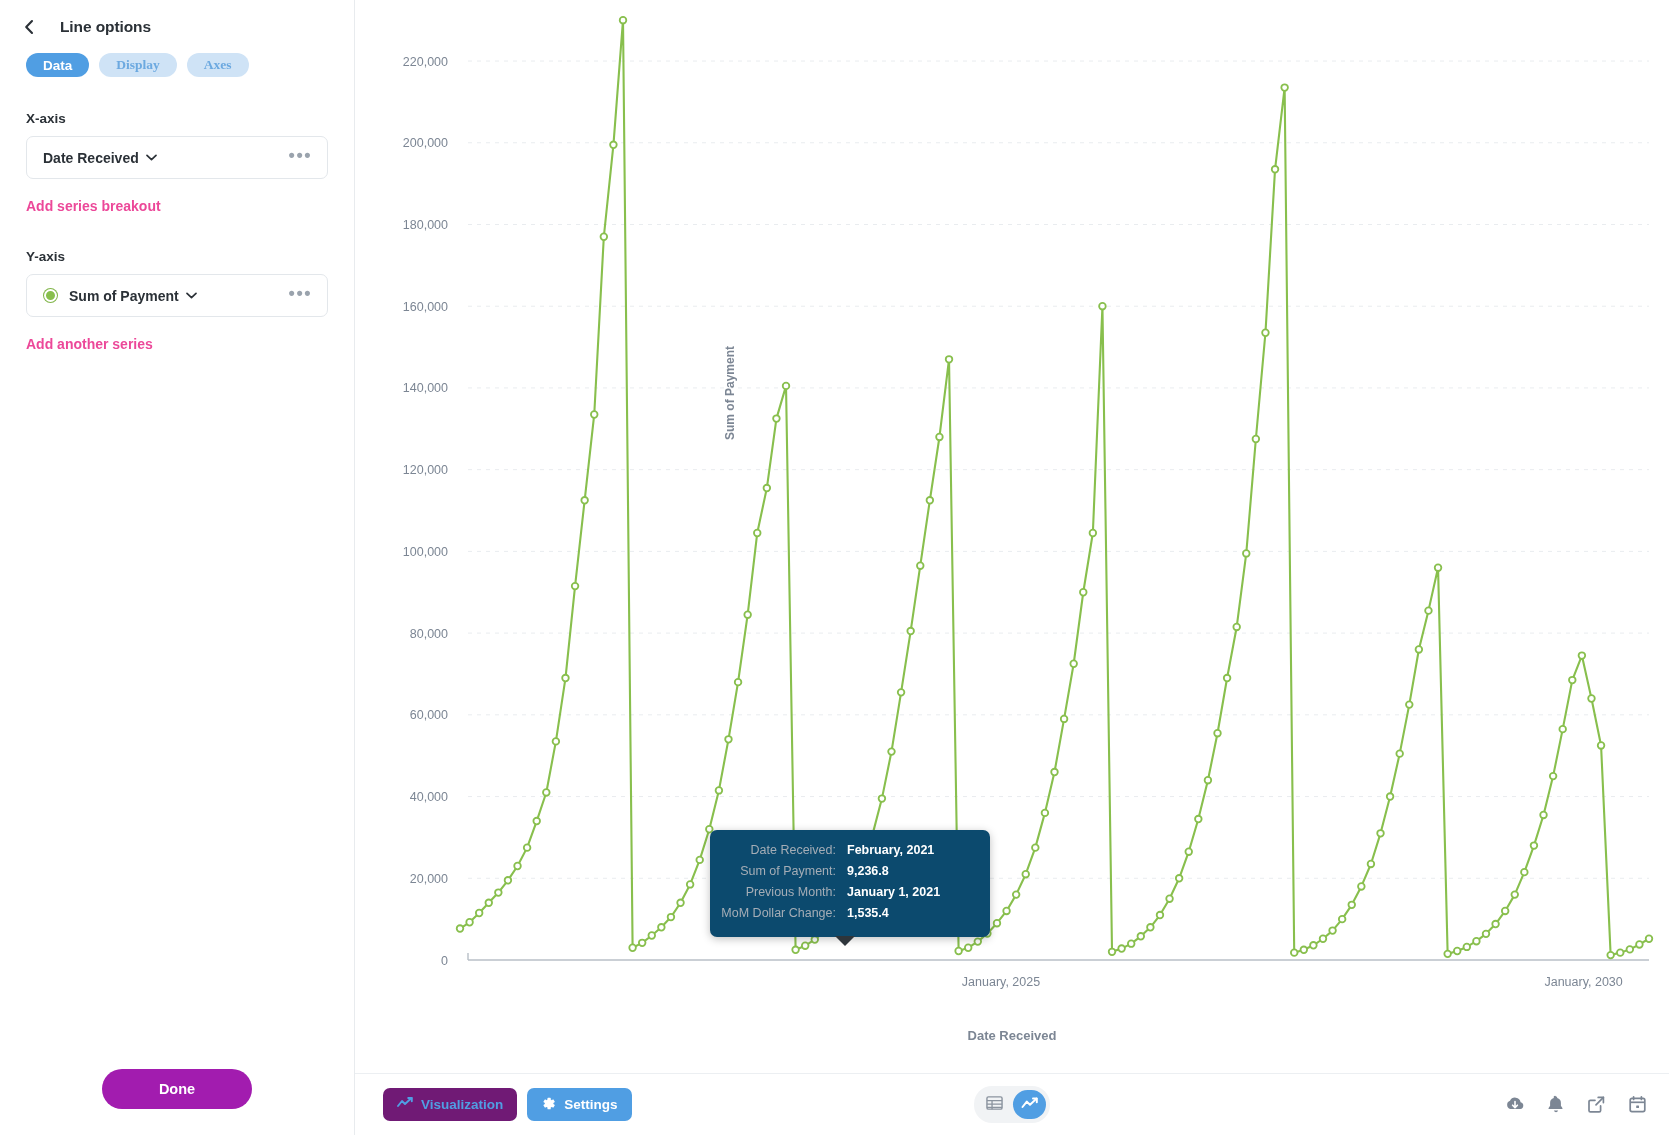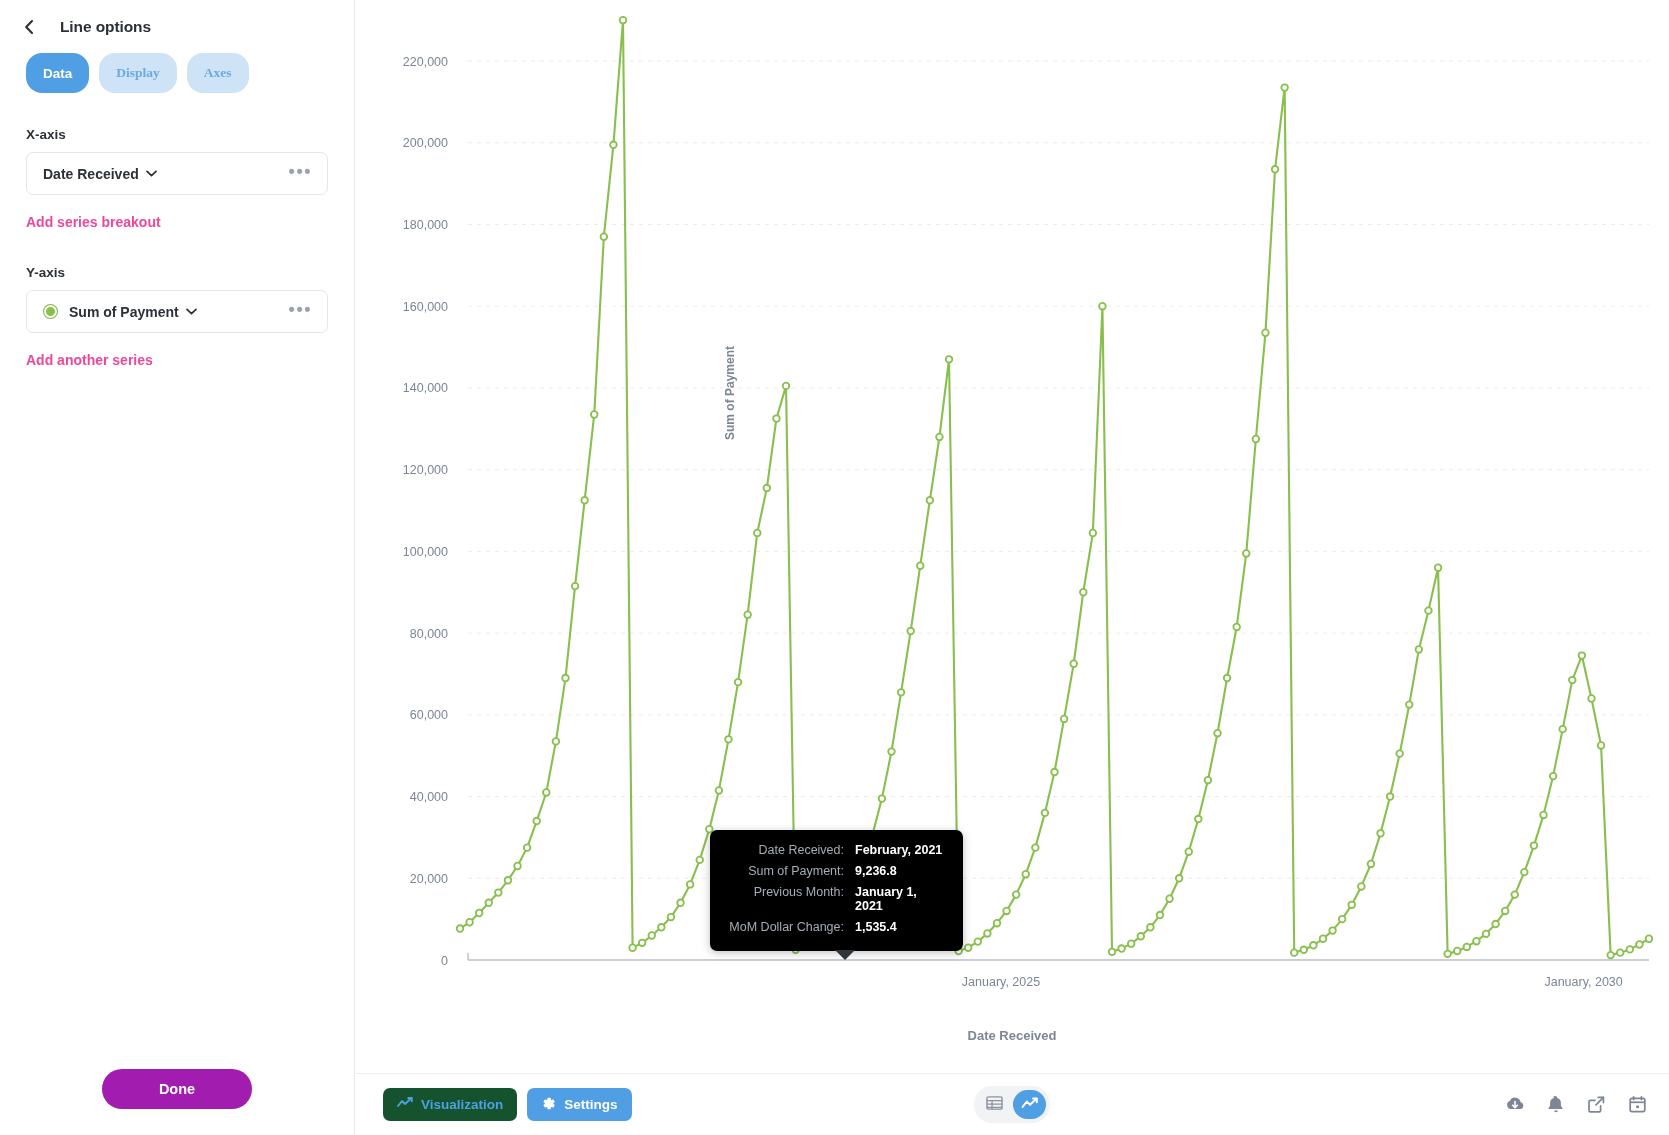--- a/index.html
+++ b/index.html
@@ -31,21 +31,21 @@
   }
   .back-chevron svg { display: block; }
   .sb-title {
     font-size: 15.5px; font-weight: bold; color: #2b3137;
     letter-spacing: -0.1px;
   }
   .pill-row {
     display: flex; gap: 10px; padding: 17px 26px 0 26px;
   }
   .pill {
-    height: 40px; border-radius: 16px;
+    height: 24px; border-radius: 16px;
     display: flex; align-items: center; justify-content: center;
     padding: 0 17px;
     font-size: 13.5px; font-weight: bold;
     cursor: pointer; user-select: none;
   }
   .pill.active { background: #509ee3; color: #ffffff; }
   .pill.idle  { background: #cfe3f6; color: #6ca9e0; font-family: Liberation Serif, serif; }
 
   .field-label {
     font-size: 13.5px; font-weight: bold; color: #2b3137;
@@ -115,24 +115,24 @@
   .axis-title-x {
     position: absolute; left: 0; right: 0; top: 1028px;
     text-align: center;
     font-size: 13px; color: #7c8694; font-weight: bold;
   }
 
   
   .tooltip {
     position: absolute;
     left: 355px; top: 830px;
-    width: 253px;
-    background: #000000;
+    width: 280px;
+    background: #0c4a6e;
     border-radius: 7px;
-    padding: 13px 16px 13px 17px;
+    padding: 13px 16px 13px 9px;
     box-shadow: 0 2px 8px rgba(0,0,0,0.25);
     z-index: 30;
   }
   .tooltip:after {
     content: ""; position: absolute;
     left: 125px; bottom: -9px;
     border-left: 10px solid transparent;
     border-right: 10px solid transparent;
     border-top: 10px solid #2e353b;
   }
@@ -153,21 +153,21 @@
     position: relative;
     background: #fff;
   }
   .foot-left { display: flex; gap: 10px; align-items: center; }
   .foot-btn {
     height: 33px; border-radius: 7px;
     display: flex; align-items: center; gap: 8px;
     padding: 0 14px; cursor: pointer;
     font-size: 13.5px; font-weight: bold;
   }
-  .foot-btn.light { background: #14532d; color: #509ee3; }
+  .foot-btn.light { background: #701a75; color: #509ee3; }
   .foot-btn.solid { background: #509ee3; color: #ffffff; }
   .foot-center {
     position: absolute; left: 0; right: 0;
     display: flex; justify-content: center; pointer-events: none;
   }
   .toggle-group {
     display: flex; align-items: center;
     background: #f1f3f5; border-radius: 18px;
     padding: 4px; gap: 2px; pointer-events: auto;
   }

